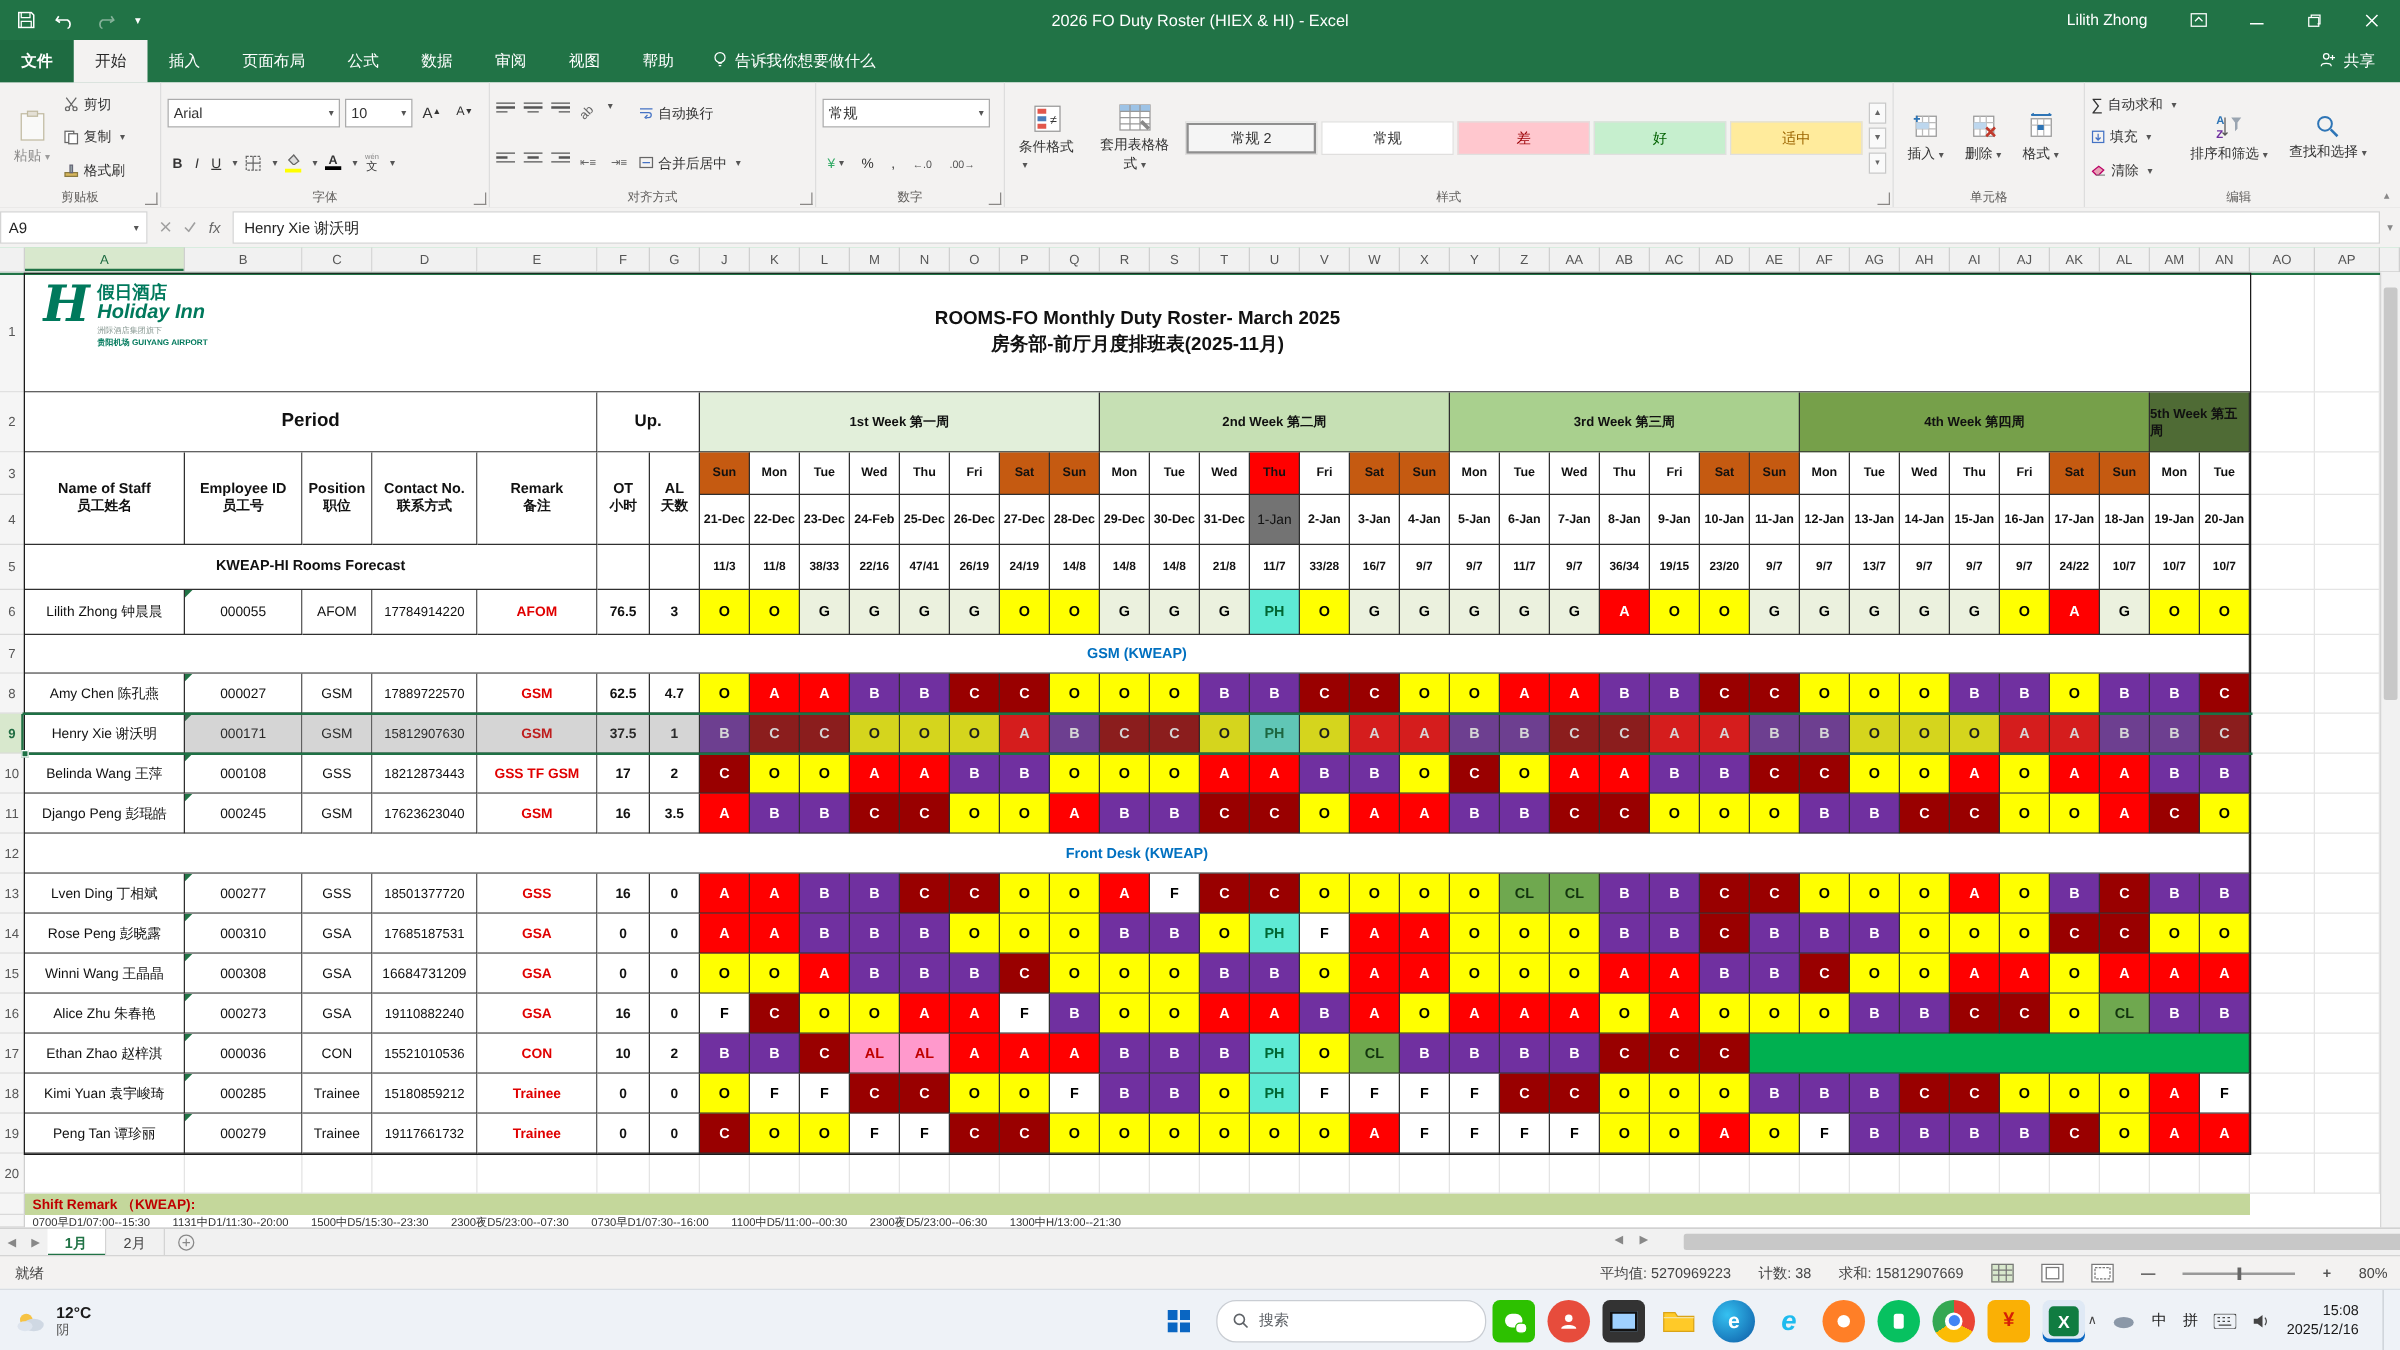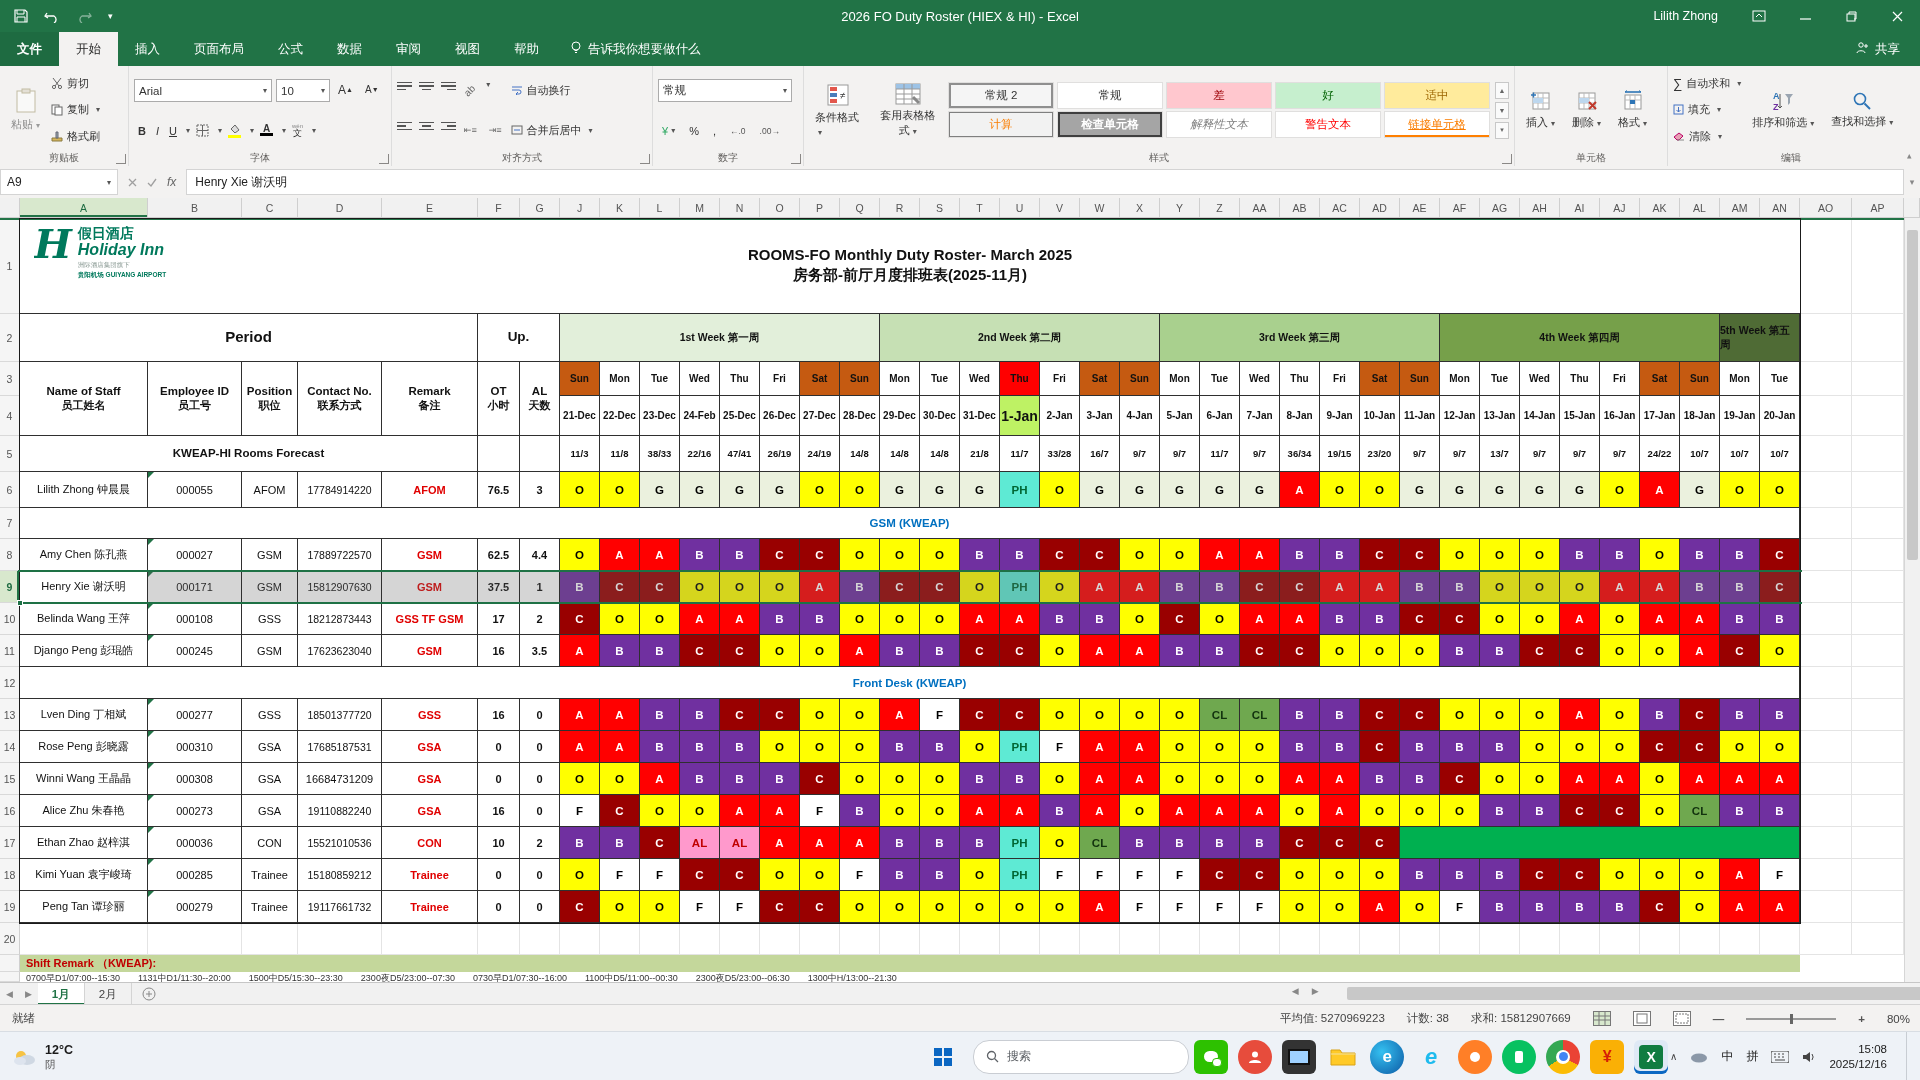--- a/index.html
+++ b/index.html
@@ -392,27 +392,20 @@
       <span><span>套用表格格式</span><span class="dd">▾</span></span>
     </div>
     <div class="galcol">
       <div style="display:flex;gap:3px">
         <div class="stcell st-sel">常规 2</div>
         <div class="stcell">常规</div>
         <div class="stcell st-bad">差</div>
         <div class="stcell st-good">好</div>
         <div class="stcell st-neutral">适中</div>
       </div>
-      <div style="display:flex;gap:3px">
-        <div class="stcell st-calc">计算</div>
-        <div class="stcell st-check">检查单元格</div>
-        <div class="stcell st-expl">解释性文本</div>
-        <div class="stcell st-warn">警告文本</div>
-        <div class="stcell st-link">链接单元格</div>
-      </div>
     </div>
     <div class="galscroll">
       <div>▲</div>
       <div>▼</div>
       <div>▾</div>
     </div>
     <div class="rglabel">样式</div>
       <div class="launch"></div>
   </div>
 
@@ -743,21 +736,21 @@
     <div class="gc bd" style="left: 600px; top: 178px; width: 40px; height: 40px; font-weight: bold; font-size: 10px;">22-Dec</div>
     <div class="gc bd" style="left: 640px; top: 178px; width: 40px; height: 40px; font-weight: bold; font-size: 10px;">23-Dec</div>
     <div class="gc bd" style="left: 680px; top: 178px; width: 40px; height: 40px; font-weight: bold; font-size: 10px;">24-Feb</div>
     <div class="gc bd" style="left: 720px; top: 178px; width: 40px; height: 40px; font-weight: bold; font-size: 10px;">25-Dec</div>
     <div class="gc bd" style="left: 760px; top: 178px; width: 40px; height: 40px; font-weight: bold; font-size: 10px;">26-Dec</div>
     <div class="gc bd" style="left: 800px; top: 178px; width: 40px; height: 40px; font-weight: bold; font-size: 10px;">27-Dec</div>
     <div class="gc bd" style="left: 840px; top: 178px; width: 40px; height: 40px; font-weight: bold; font-size: 10px;">28-Dec</div>
     <div class="gc bd" style="left: 880px; top: 178px; width: 40px; height: 40px; font-weight: bold; font-size: 10px;">29-Dec</div>
     <div class="gc bd" style="left: 920px; top: 178px; width: 40px; height: 40px; font-weight: bold; font-size: 10px;">30-Dec</div>
     <div class="gc bd" style="left: 960px; top: 178px; width: 40px; height: 40px; font-weight: bold; font-size: 10px;">31-Dec</div>
-    <div class="gc bd" style="left: 1000px; top: 178px; width: 40px; height: 40px; font-weight: bold; font-size: 14px; background: #bef264;">1-Jan</div>
+    <div class="gc bd" style="left: 1000px; top: 178px; width: 40px; height: 40px; font-weight: normal; font-size: 11px; background: #737373;">1-Jan</div>
     <div class="gc bd" style="left: 1040px; top: 178px; width: 40px; height: 40px; font-weight: bold; font-size: 10px;">2-Jan</div>
     <div class="gc bd" style="left: 1080px; top: 178px; width: 40px; height: 40px; font-weight: bold; font-size: 10px;">3-Jan</div>
     <div class="gc bd" style="left: 1120px; top: 178px; width: 40px; height: 40px; font-weight: bold; font-size: 10px;">4-Jan</div>
     <div class="gc bd" style="left: 1160px; top: 178px; width: 40px; height: 40px; font-weight: bold; font-size: 10px;">5-Jan</div>
     <div class="gc bd" style="left: 1200px; top: 178px; width: 40px; height: 40px; font-weight: bold; font-size: 10px;">6-Jan</div>
     <div class="gc bd" style="left: 1240px; top: 178px; width: 40px; height: 40px; font-weight: bold; font-size: 10px;">7-Jan</div>
     <div class="gc bd" style="left: 1280px; top: 178px; width: 40px; height: 40px; font-weight: bold; font-size: 10px;">8-Jan</div>
     <div class="gc bd" style="left: 1320px; top: 178px; width: 40px; height: 40px; font-weight: bold; font-size: 10px;">9-Jan</div>
     <div class="gc bd" style="left: 1360px; top: 178px; width: 40px; height: 40px; font-weight: bold; font-size: 10px;">10-Jan</div>
     <div class="gc bd" style="left: 1400px; top: 178px; width: 40px; height: 40px; font-weight: bold; font-size: 10px;">11-Jan</div>
@@ -842,21 +835,21 @@
     <div class="gc bd shift sG" style="left: 1680px; top: 254px; width: 40px; height: 36px;">G</div>
     <div class="gc bd shift sO" style="left: 1720px; top: 254px; width: 40px; height: 36px;">O</div>
     <div class="gc bd shift sO" style="left: 1760px; top: 254px; width: 40px; height: 36px;">O</div>
     <div class="gc bd" style="left: 20px; top: 290px; width: 1780px; height: 31px; color: rgb(0, 112, 192); font-weight: bold; font-size: 11.5px;">GSM (KWEAP)</div>
     <div class="gc bd" style="left: 20px; top: 321px; width: 128px; height: 32px;">Amy Chen 陈孔燕</div>
     <div class="gc bd" style="left: 148px; top: 321px; width: 94px; height: 32px;">000027<div class="tri"></div></div>
     <div class="gc bd" style="left: 242px; top: 321px; width: 56px; height: 32px;">GSM</div>
     <div class="gc bd" style="left: 298px; top: 321px; width: 84px; height: 32px; font-size: 10.5px;">17889722570</div>
     <div class="gc bd" style="left: 382px; top: 321px; width: 96px; height: 32px; color: rgb(224, 0, 0); font-weight: bold;">GSM</div>
     <div class="gc bd" style="left: 478px; top: 321px; width: 42px; height: 32px; font-weight: bold;">62.5</div>
-    <div class="gc bd" style="left: 520px; top: 321px; width: 40px; height: 32px; font-weight: bold;">4.4</div>
+    <div class="gc bd" style="left: 520px; top: 321px; width: 40px; height: 32px; font-weight: bold;">4.7</div>
     <div class="gc bd shift sO" style="left: 560px; top: 321px; width: 40px; height: 32px;">O</div>
     <div class="gc bd shift sA" style="left: 600px; top: 321px; width: 40px; height: 32px;">A</div>
     <div class="gc bd shift sA" style="left: 640px; top: 321px; width: 40px; height: 32px;">A</div>
     <div class="gc bd shift sB" style="left: 680px; top: 321px; width: 40px; height: 32px;">B</div>
     <div class="gc bd shift sB" style="left: 720px; top: 321px; width: 40px; height: 32px;">B</div>
     <div class="gc bd shift sC" style="left: 760px; top: 321px; width: 40px; height: 32px;">C</div>
     <div class="gc bd shift sC" style="left: 800px; top: 321px; width: 40px; height: 32px;">C</div>
     <div class="gc bd shift sO" style="left: 840px; top: 321px; width: 40px; height: 32px;">O</div>
     <div class="gc bd shift sO" style="left: 880px; top: 321px; width: 40px; height: 32px;">O</div>
     <div class="gc bd shift sO" style="left: 920px; top: 321px; width: 40px; height: 32px;">O</div>

